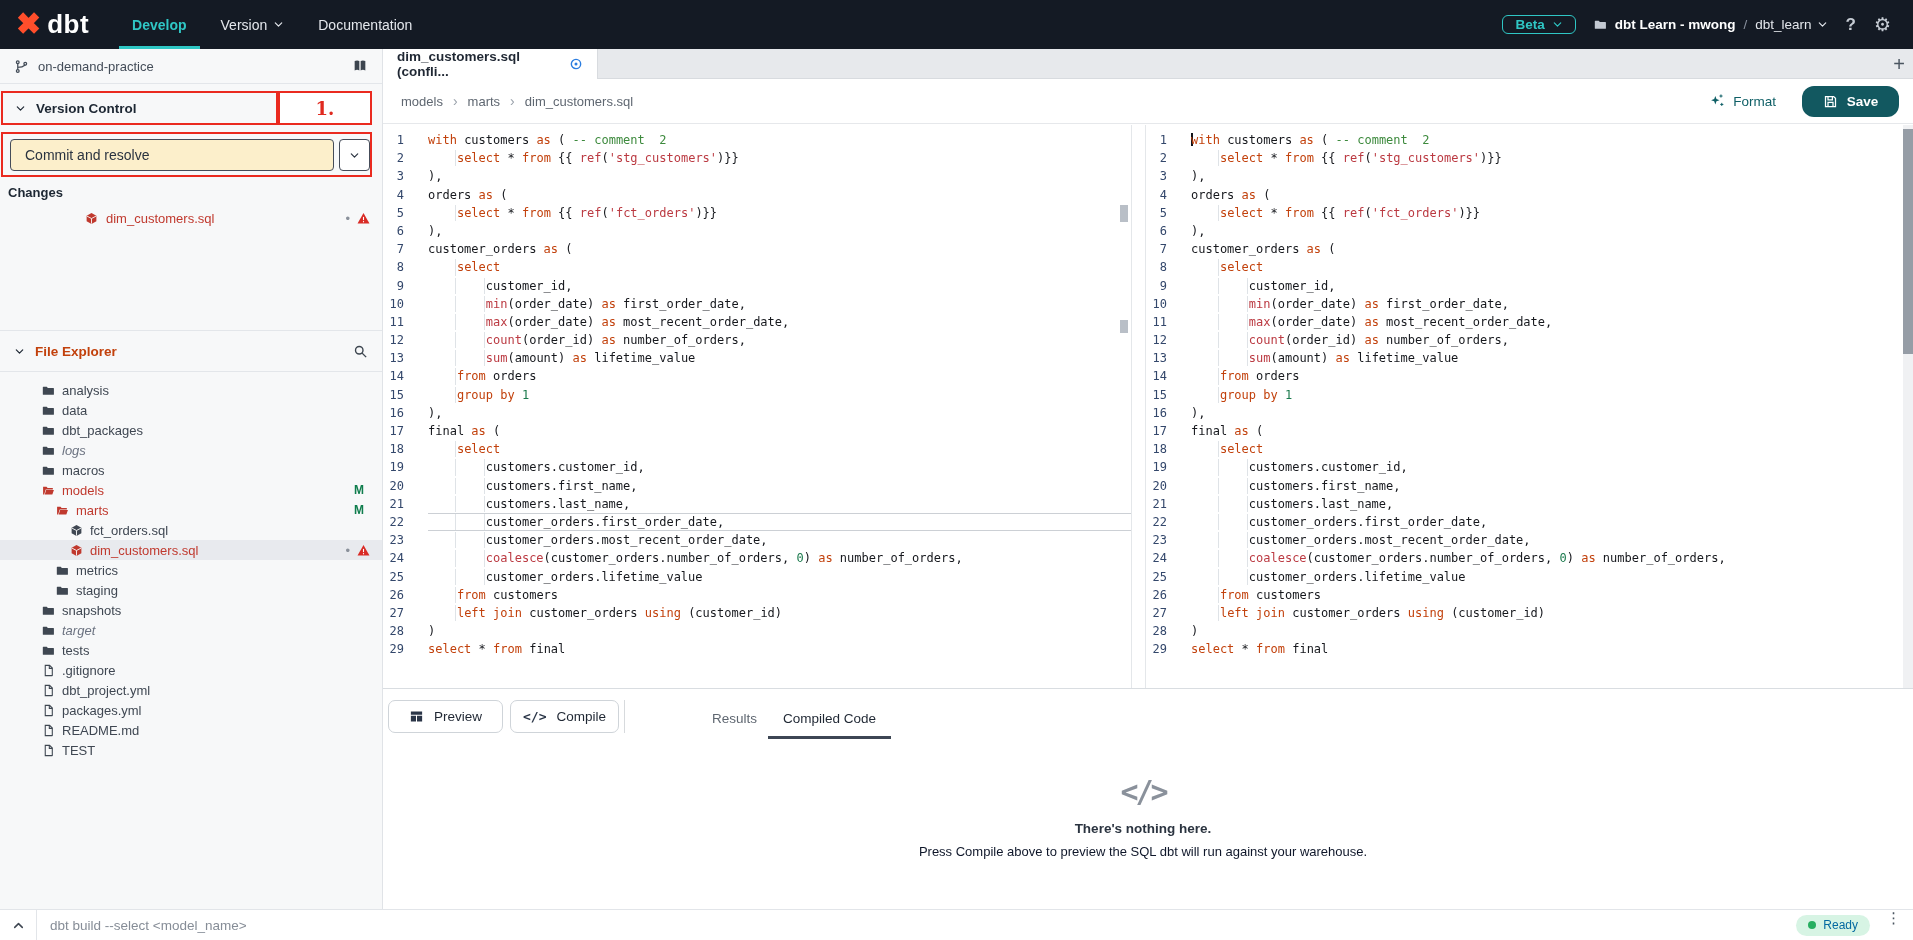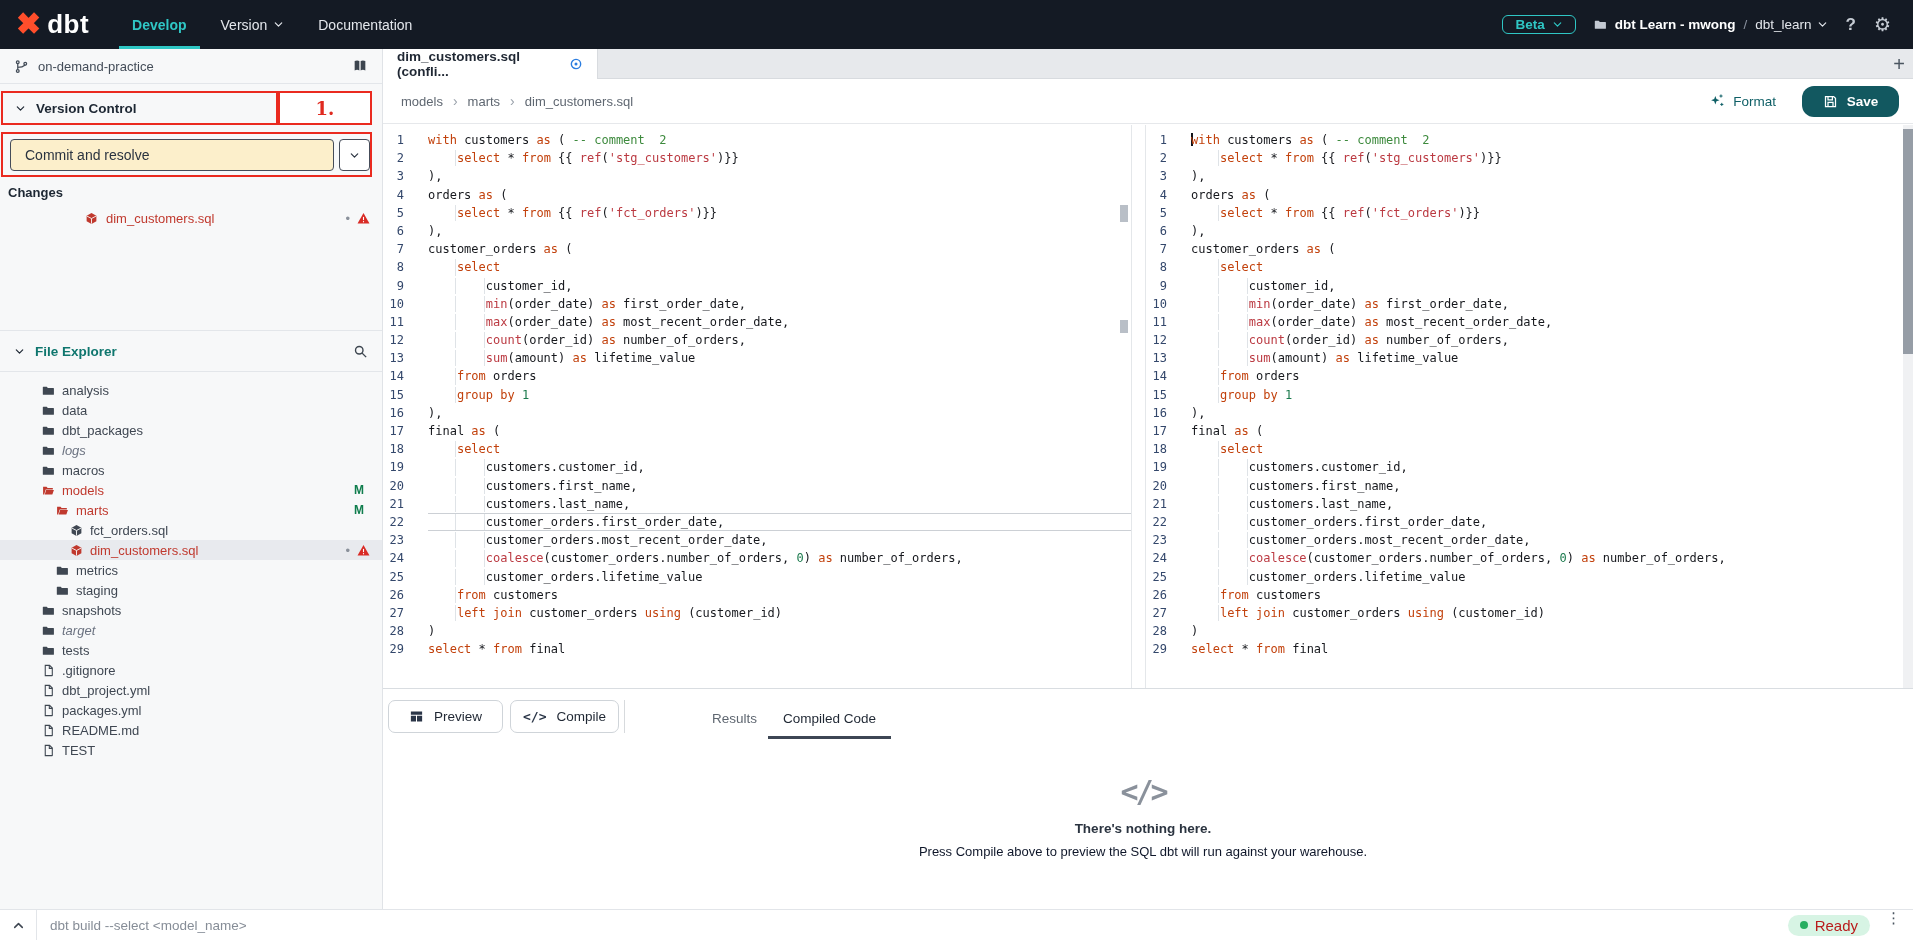--- a/index.html
+++ b/index.html
@@ -37,21 +37,21 @@
   .step-box { position:absolute; left:278px; top:42px; width:94px; height:34px; background:#fff; border:2px solid #ea2a1f; color:#e02a20; font-family:"DejaVu Serif", serif; font-weight:bold; font-size:18px; display:flex; align-items:center; justify-content:center; }
   .commit-wrap { position:absolute; left:1px; top:83px; width:371px; height:45px; border:2px solid #ea2a1f; }
   .commit-btn { position:absolute; left:7px; top:5px; width:324px; height:32px; background:#fcefcb; border:1px solid #454c59; border-radius:4px; display:flex; align-items:center; padding:0 14px; font-size:14px; color:#2a3340; cursor:pointer; }
   .commit-chev { position:absolute; left:336px; top:5px; width:31px; height:32px; background:#fff; border:1px solid #454c59; border-radius:4px; display:flex; align-items:center; justify-content:center; color:#2a3340; cursor:pointer; }
   .changes-label { position:absolute; left:8px; top:136px; font-size:13px; font-weight:bold; color:#1d2733; }
   .changes-list { position:absolute; left:0; top:158px; width:100%; }
   .change-row { height:22px; display:flex; align-items:center; gap:8px; padding-left:85px; padding-right:12px; font-size:13px; color:#c0392e; cursor:pointer; }
   .change-row .tree-lb { color:#c0392e; }
 
   .fe-divider-top { position:absolute; left:0; top:281px; width:100%; border-top:1px solid #e3e6ea; }
-  .fe-header { position:absolute; left:0; top:282px; width:100%; height:41px; display:flex; align-items:center; gap:10px; padding:0 14px; border-bottom:1px solid #e3e6ea; font-size:13.5px; font-weight:bold; color:#0f766e; cursor:pointer; }
+  .fe-header { position:absolute; left:0; top:282px; width:100%; height:41px; display:flex; align-items:center; gap:10px; padding:0 14px; border-bottom:1px solid #e3e6ea; font-size:13.5px; font-weight:bold; color:#c2410c; cursor:pointer; }
   .fe-header .spacer { flex:1; }
   .search-ic { color:#3c454f; display:inline-flex; cursor:pointer; }
 
   .file-tree { position:absolute; left:0; top:331px; width:100%; }
   .tree-row { position:relative; height:20px; display:flex; align-items:center; gap:7px; font-size:13px; color:#3f4752; cursor:pointer; padding-right:12px; }
   .tree-row.selected { background:#e8eaee; }
   .tree-row.modified, .tree-row.modified .tree-lb { color:#c0392e; }
   .tree-row.italic .tree-lb { font-style:italic; color:#6b7280; }
   .tree-ic { display:inline-flex; flex:none; }
   .tree-lb { white-space:nowrap; }
@@ -110,21 +110,21 @@
   .empty-title { position:absolute; left:-200px; top:47px; width:400px; text-align:center; font-size:13.5px; font-weight:bold; color:#2b3440; }
   .empty-hint { position:absolute; left:-300px; top:70px; width:600px; text-align:center; font-size:13px; color:#0f172a; }
 
   
   footer { position:absolute; left:0; top:909px; width:1913px; height:31px; background:#fff; border-top:1px solid #e2e5e9; display:flex; align-items:center; }
   .fb-collapse { width:36px; display:flex; justify-content:center; color:#3f4752; cursor:pointer; }
   .fb-div { align-self:stretch; border-left:1px solid #e2e5e9; }
   .fb-cmd { margin-left:13px; font-size:13.5px; color:#868d97; flex:1; cursor:text; }
   .ready-pill { display:flex; align-items:center; gap:7px; background:#d7f4e4; border-radius:11px; height:21px; padding:0 12px; margin-right:16px; }
   .ready-dot { width:8px; height:8px; border-radius:50%; background:#27ae60; }
-  .ready-lb { font-size:15px; color:#b91c1c; }
+  .ready-lb { font-size:12px; color:#0369a1; }
   .kebab { color:#4a5560; font-size:15px; line-height:.85; margin-right:12px; cursor:pointer; text-align:center; }
 </style>
 </head>
 <body>
 
 <div class="app">
 
   <header>
     <div class="brand">
       <span class="brand-x">✖</span>

